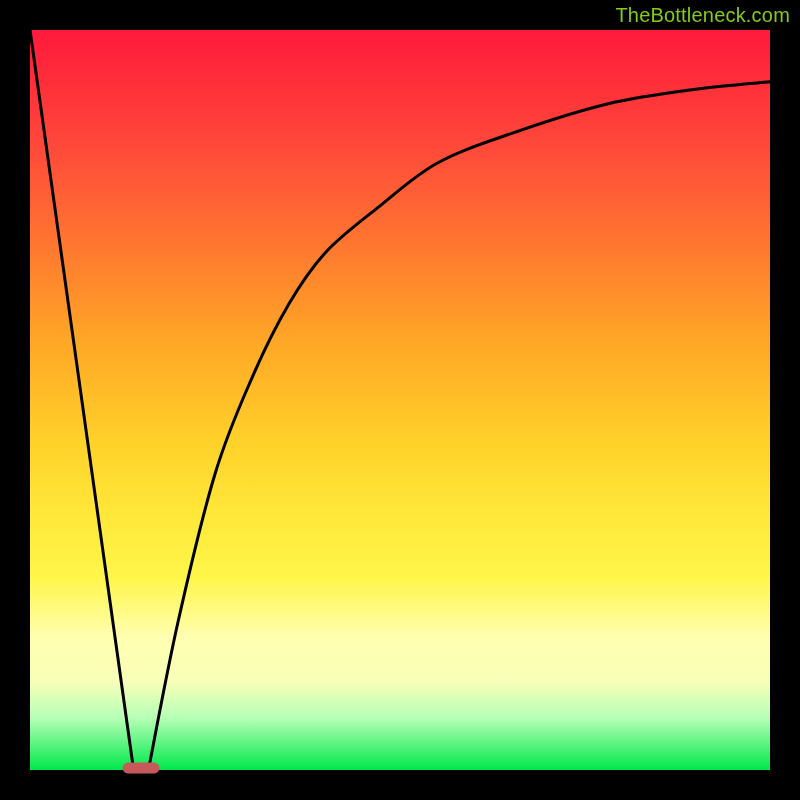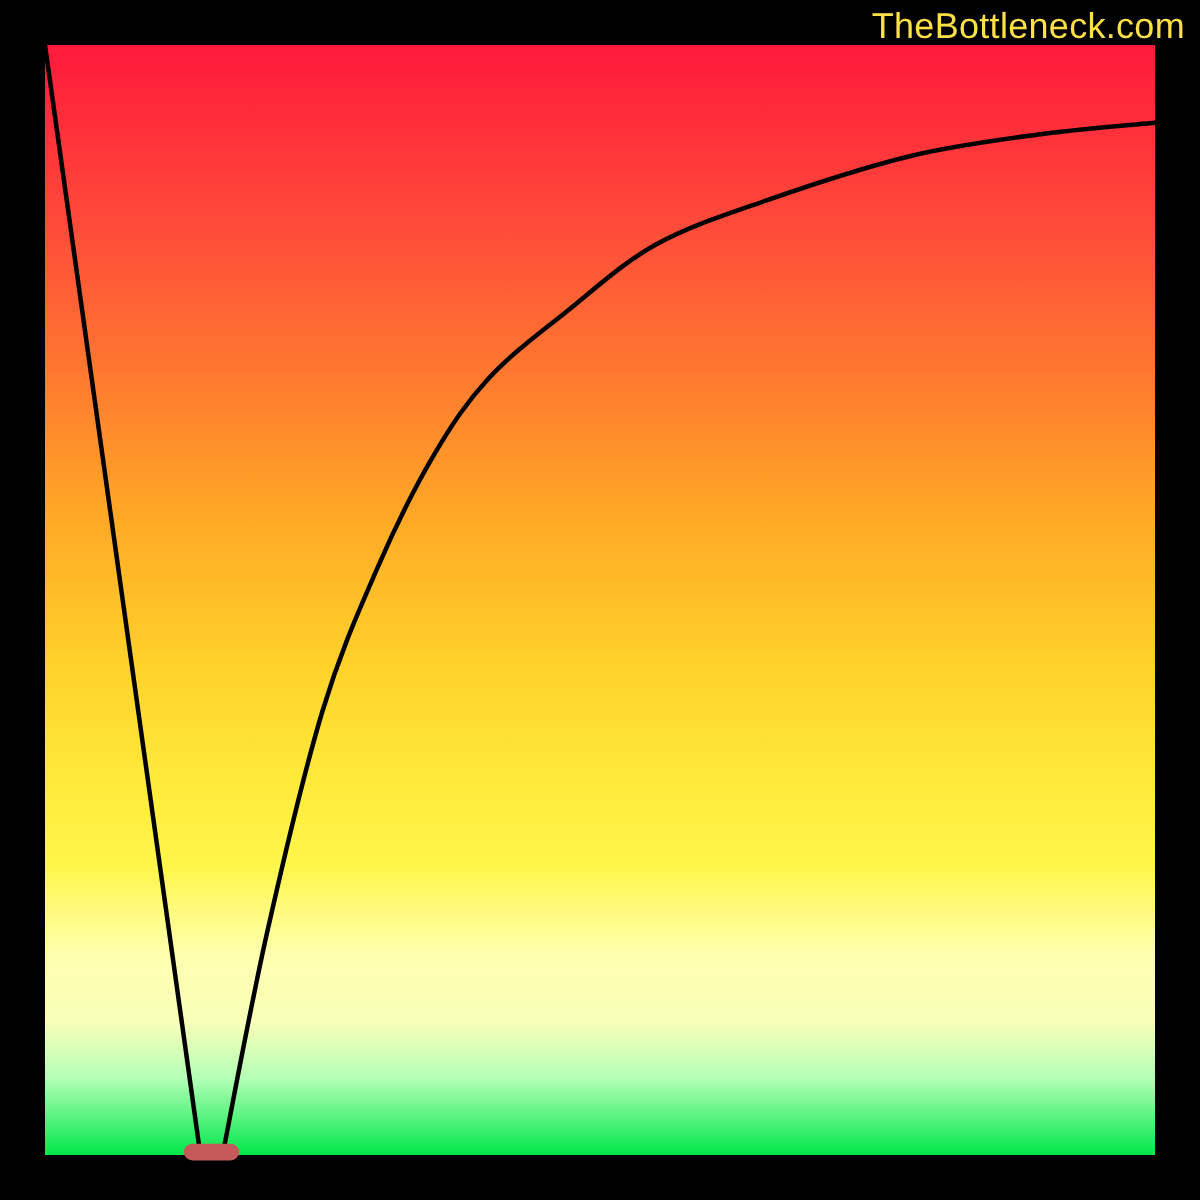--- a/index.html
+++ b/index.html
@@ -44,22 +44,22 @@
     left: 0;
     top: 0;
     width: 740px;
     height: 740px;
     overflow: visible;
   }
   .watermark {
     position: absolute;
     top: 4px;
     right: 10px;
-    color: #fde047;
-    font-size: 24px;
+    color: #84cc16;
+    font-size: 20px;
     font-weight: 500;
     letter-spacing: 0.2px;
     user-select: none;
   }
   .marker {
     fill: #c65a5a;
     stroke: none;
   }
   .curve {
     fill: none;

